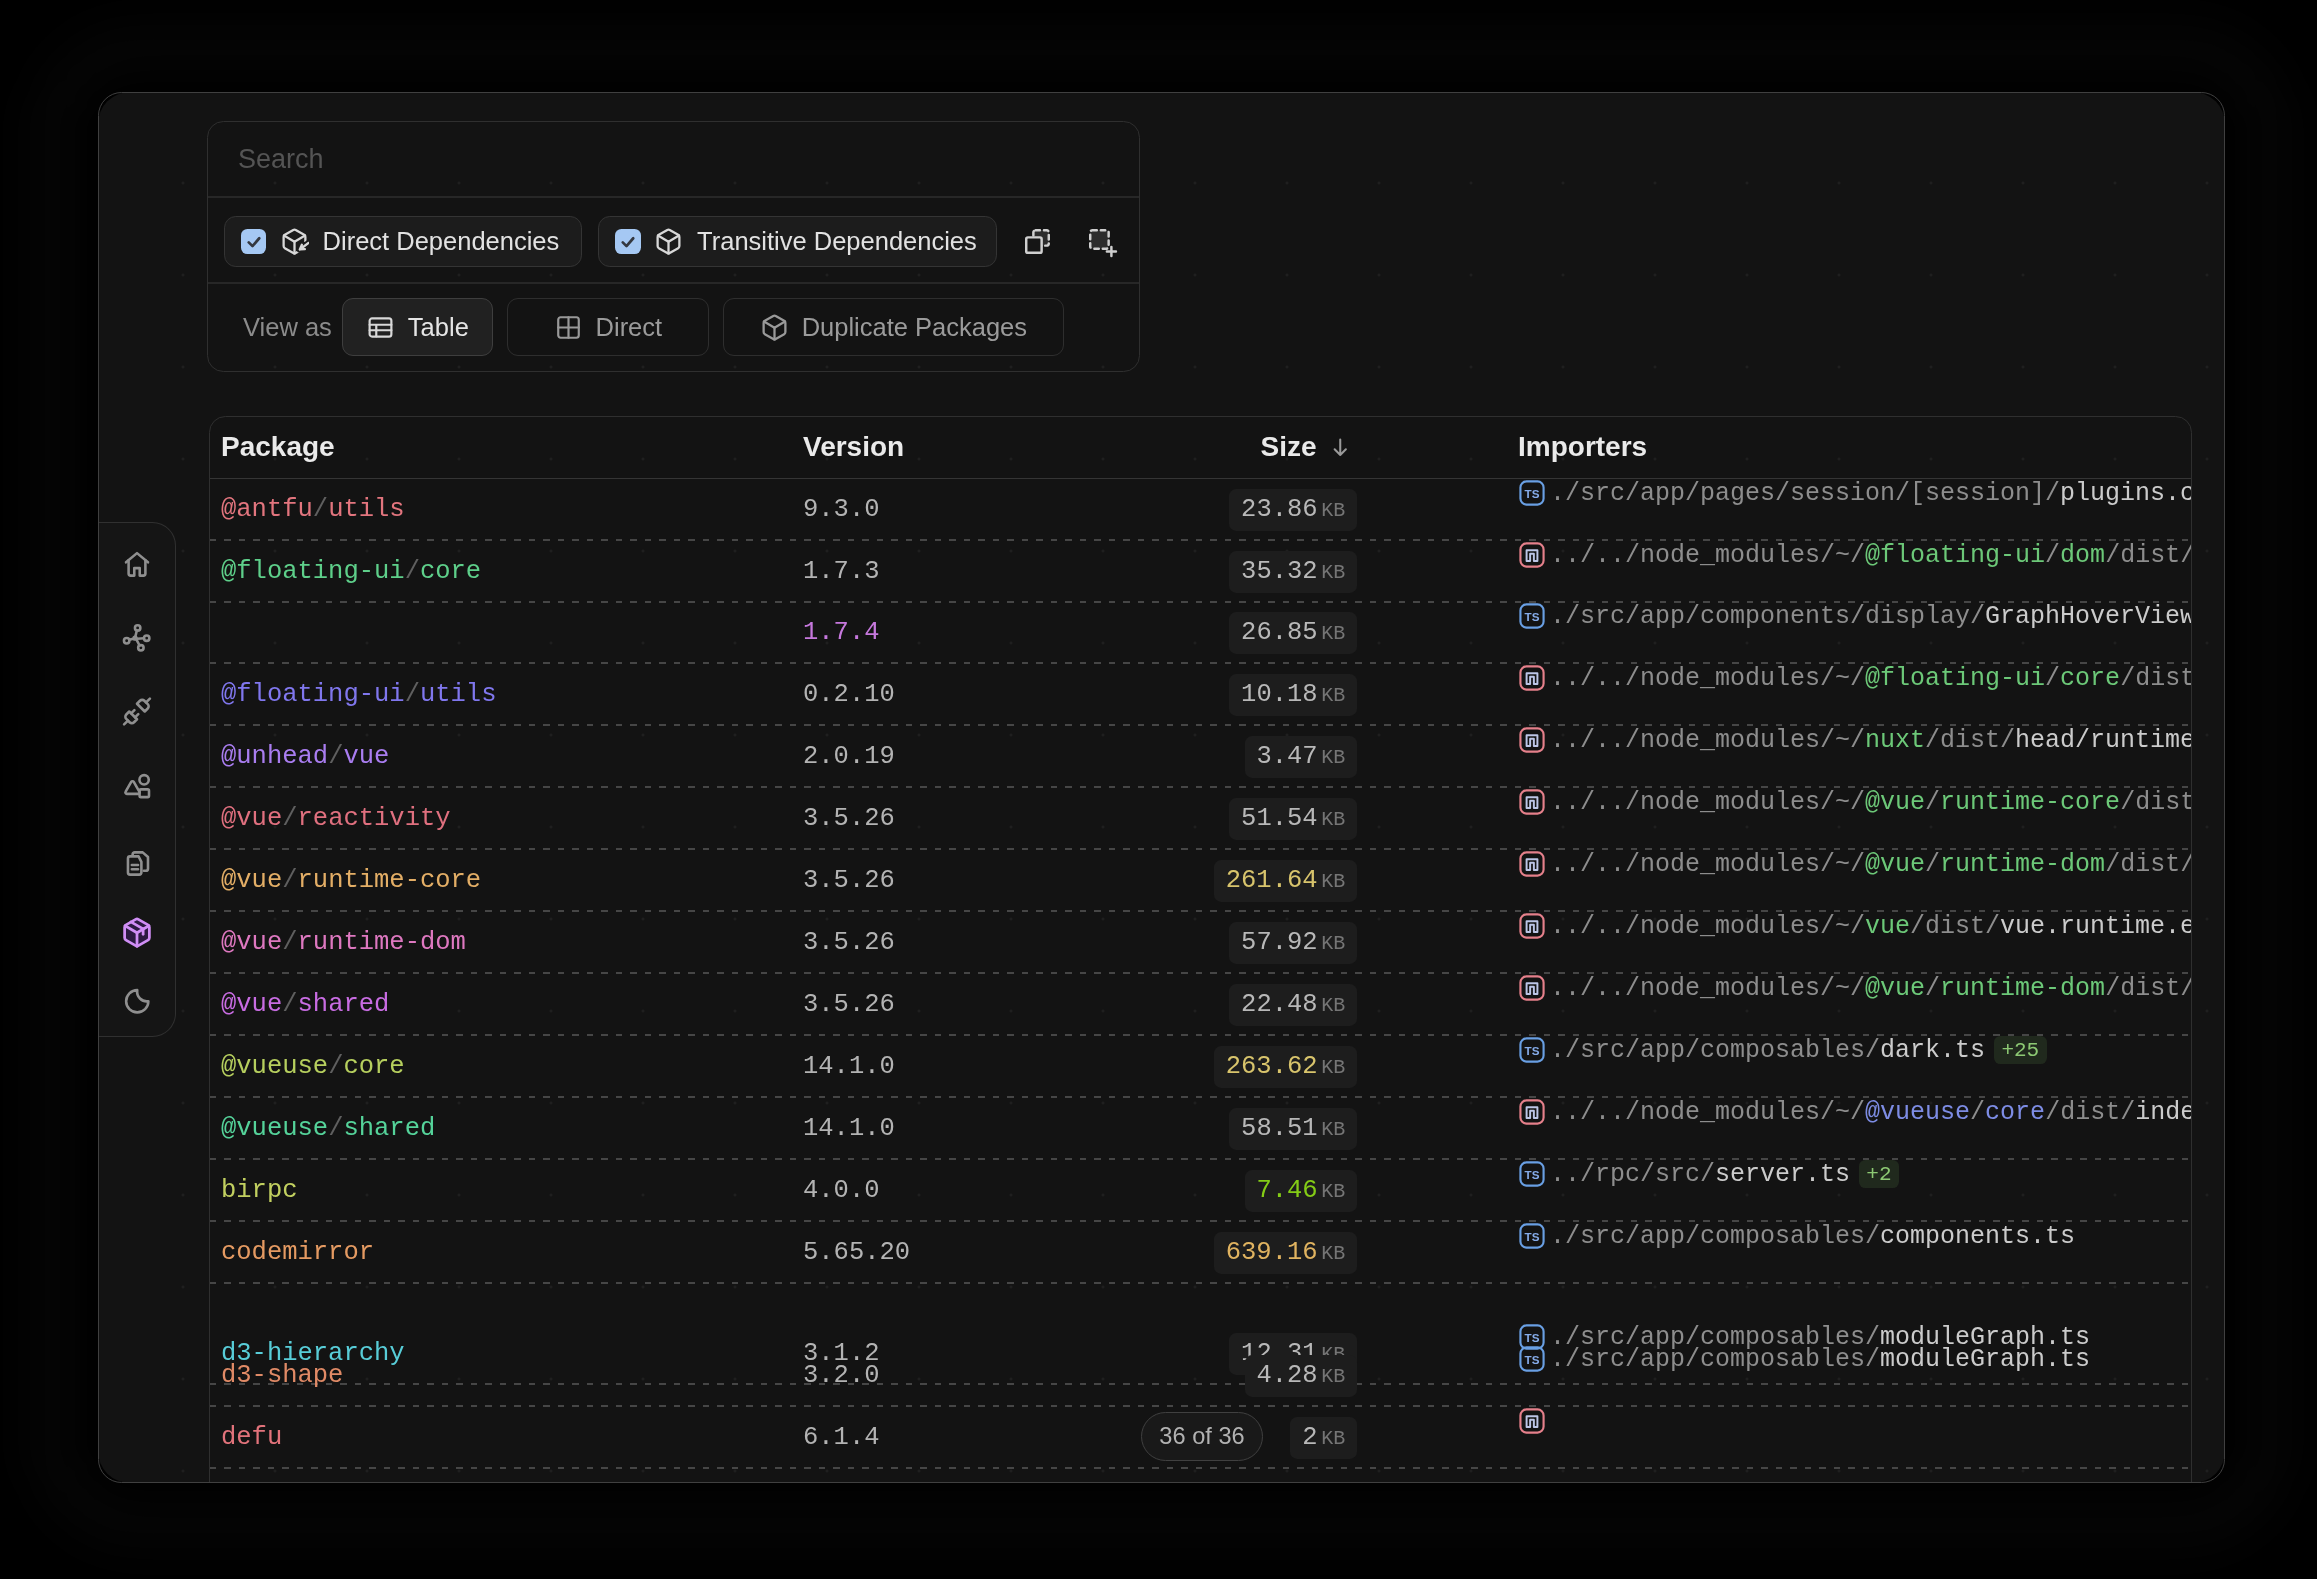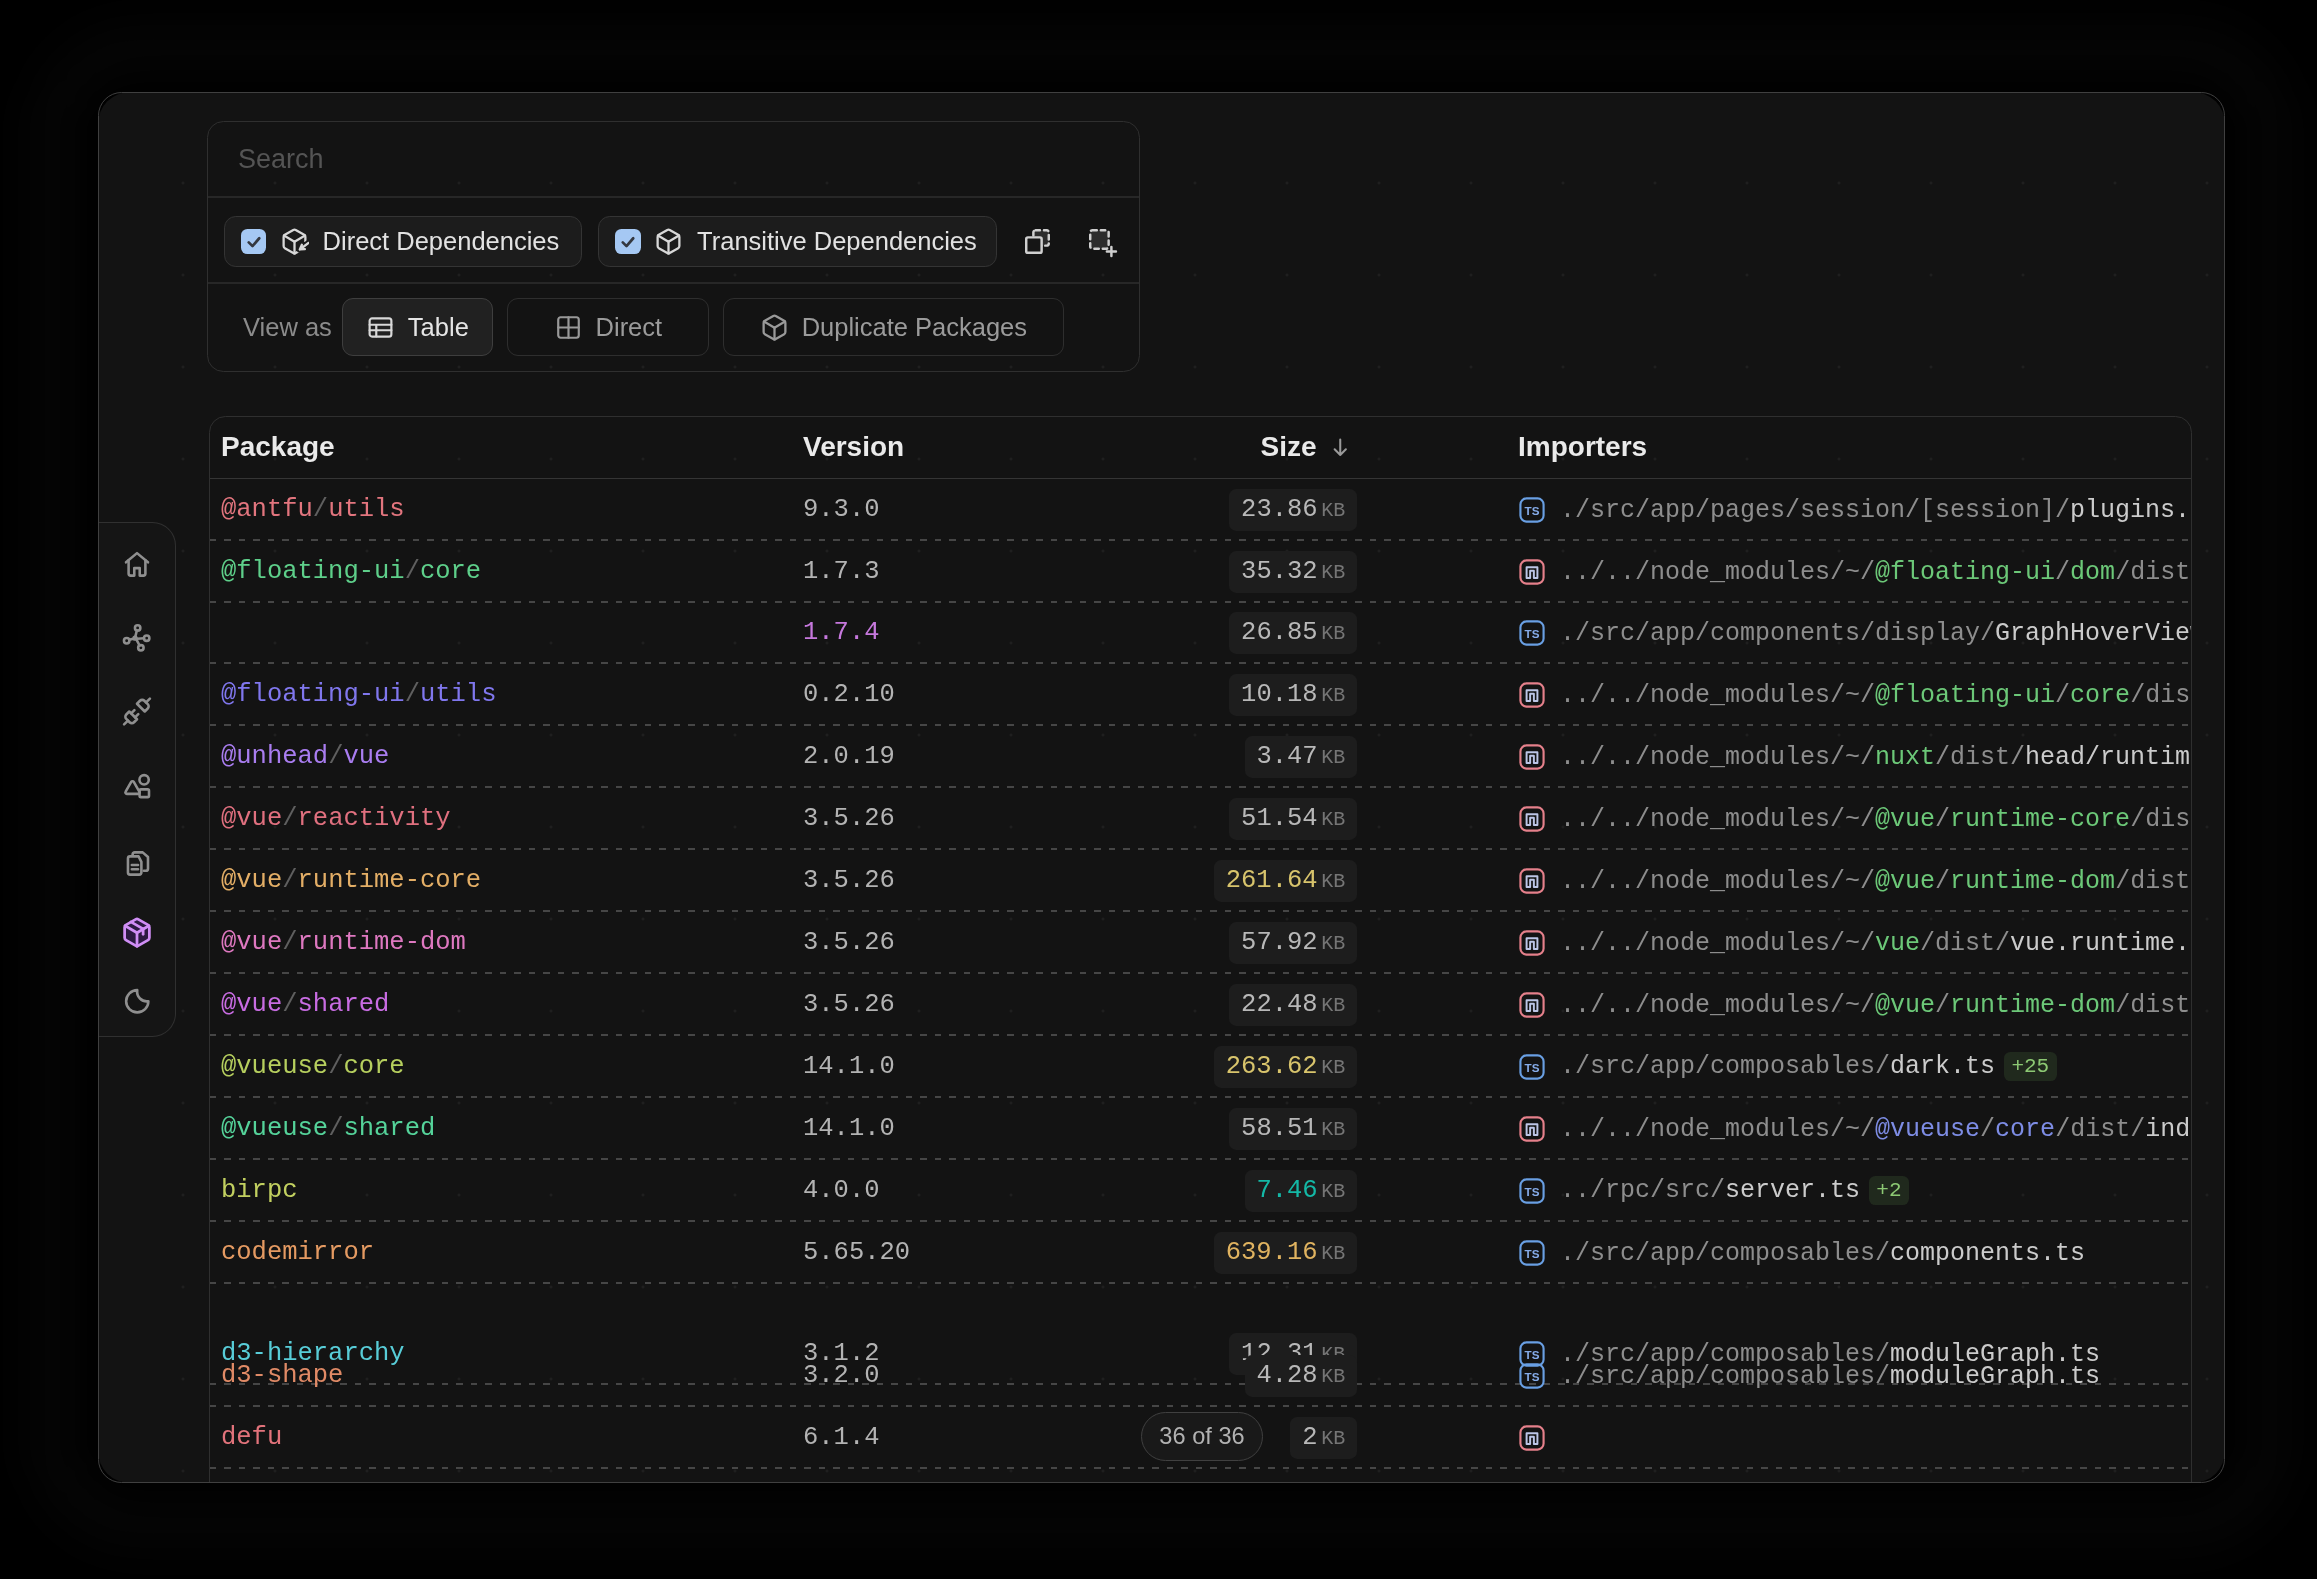--- a/index.html
+++ b/index.html
@@ -22,21 +22,21 @@
 #thead{position:absolute;left:0;top:0;width:100%;height:62px;border-bottom:1.8px solid #353535;font-weight:bold;font-size:28px;color:#eaeaea}
 #thead .h{position:absolute;top:0;height:60px;line-height:60px}
 .row{position:absolute;left:0;width:100%;height:62px}
 .row .dash{position:absolute;left:0;bottom:0;width:100%;height:1.8px;
  background-image:repeating-linear-gradient(90deg,#464646 0 6.4px,rgba(0,0,0,0) 6.4px 14.5px)}
 .pkg{position:absolute;left:11px;top:0;height:62px;line-height:62px;font-size:25.5px;white-space:pre}
 .ver{position:absolute;left:593px;top:0;height:62px;line-height:62px;font-size:25.5px;white-space:pre}
 .szc{position:absolute;right:834px;top:10px;height:42px;background:#1d1d1d;border-radius:7.3px;display:flex;align-items:baseline;padding:0 11.8px;line-height:42px}
 .szn{font-size:25.5px}
 .szu{font-size:20px;color:#757575;margin-left:3.6px}
-.imp{position:absolute;left:1308px;top:0;height:62px;display:flex;align-items:center;gap:14px;width:675px;overflow:hidden}
+.imp{position:absolute;left:1308px;top:0;height:62px;display:flex;gap:4px;width:675px;overflow:hidden}
 .fchip{width:28px;height:28px;flex:none}
 .path{font-size:25px;white-space:pre}
 .badge{display:inline-block;font-size:21px;color:#8cc873;background:rgba(120,190,100,.13);border-radius:6.4px;padding:2.7px 7.3px;margin-left:9px;vertical-align:1.8px}
 #sidebar{left:0;top:430px;width:78px;height:515px;background:#151515;border:1.8px solid #303030;border-left:none;border-radius:0 23.6px 23.6px 0;z-index:40}
 .sico{position:absolute;left:50%;transform:translate(-50%,-50%)}
 #pill{left:1043px;top:1320px;width:122px;height:49px;background:#191919;border:1.8px solid #404040;border-radius:24.5px;color:#b2b2b2;font-size:23.6px;display:flex;align-items:center;justify-content:center;z-index:45}
 </style></head><body>
 <div id="bezel"></div>
 <div id="panel">
     <div class="abs" id="searchbox">
@@ -289,21 +289,21 @@
             <path d="M9.2 21.5 V9.8 H20.8 V21.5 H17 V13.6 H13 V21.5 Z" fill="none" stroke="#bcc5e6" stroke-width="2.1" stroke-linejoin="round"></path>
           </svg>
           <div class="path"><span style="color:#8d8d8d">../../node_modules/~/</span><span style="color:#7d8ce4">@vueuse</span><span style="color:#8d8d8d">/</span><span style="color:#7d8ce4">core</span><span style="color:#8d8d8d">/dist/</span><span style="color:#cbcbcb">index.mjs</span></div>
         </div>
         <div class="dash"></div>
       </div>
       <div class="row" style="top:743px">
         <div class="pkg"><span style="color:#c2d060">birpc</span></div>
         <div class="ver" style="color:#b3b3b3">4.0.0</div>
         <div class="szc">
-          <span class="szn" style="color:#14b8a6">7.46</span>
+          <span class="szn" style="color:#84cc16">7.46</span>
           <span class="szu">KB</span>
         </div>
         <div class="imp">
           <svg class="fchip" viewBox="0 0 30 30">
             <rect x="2.6" y="2.6" width="24.8" height="24.8" rx="6.5" fill="none" stroke="#699fe3" stroke-width="2.3"></rect>
             <text x="15" y="20.5" text-anchor="middle" font-family="Liberation Sans, sans-serif" font-size="12.5" font-weight="bold" fill="#85abe8">TS</text>
           </svg>
           <div class="path"><span style="color:#8d8d8d">../rpc/src/</span><span style="color:#cbcbcb">server.ts</span><span class="badge mono">+2</span></div>
         </div>
         <div class="dash"></div>

